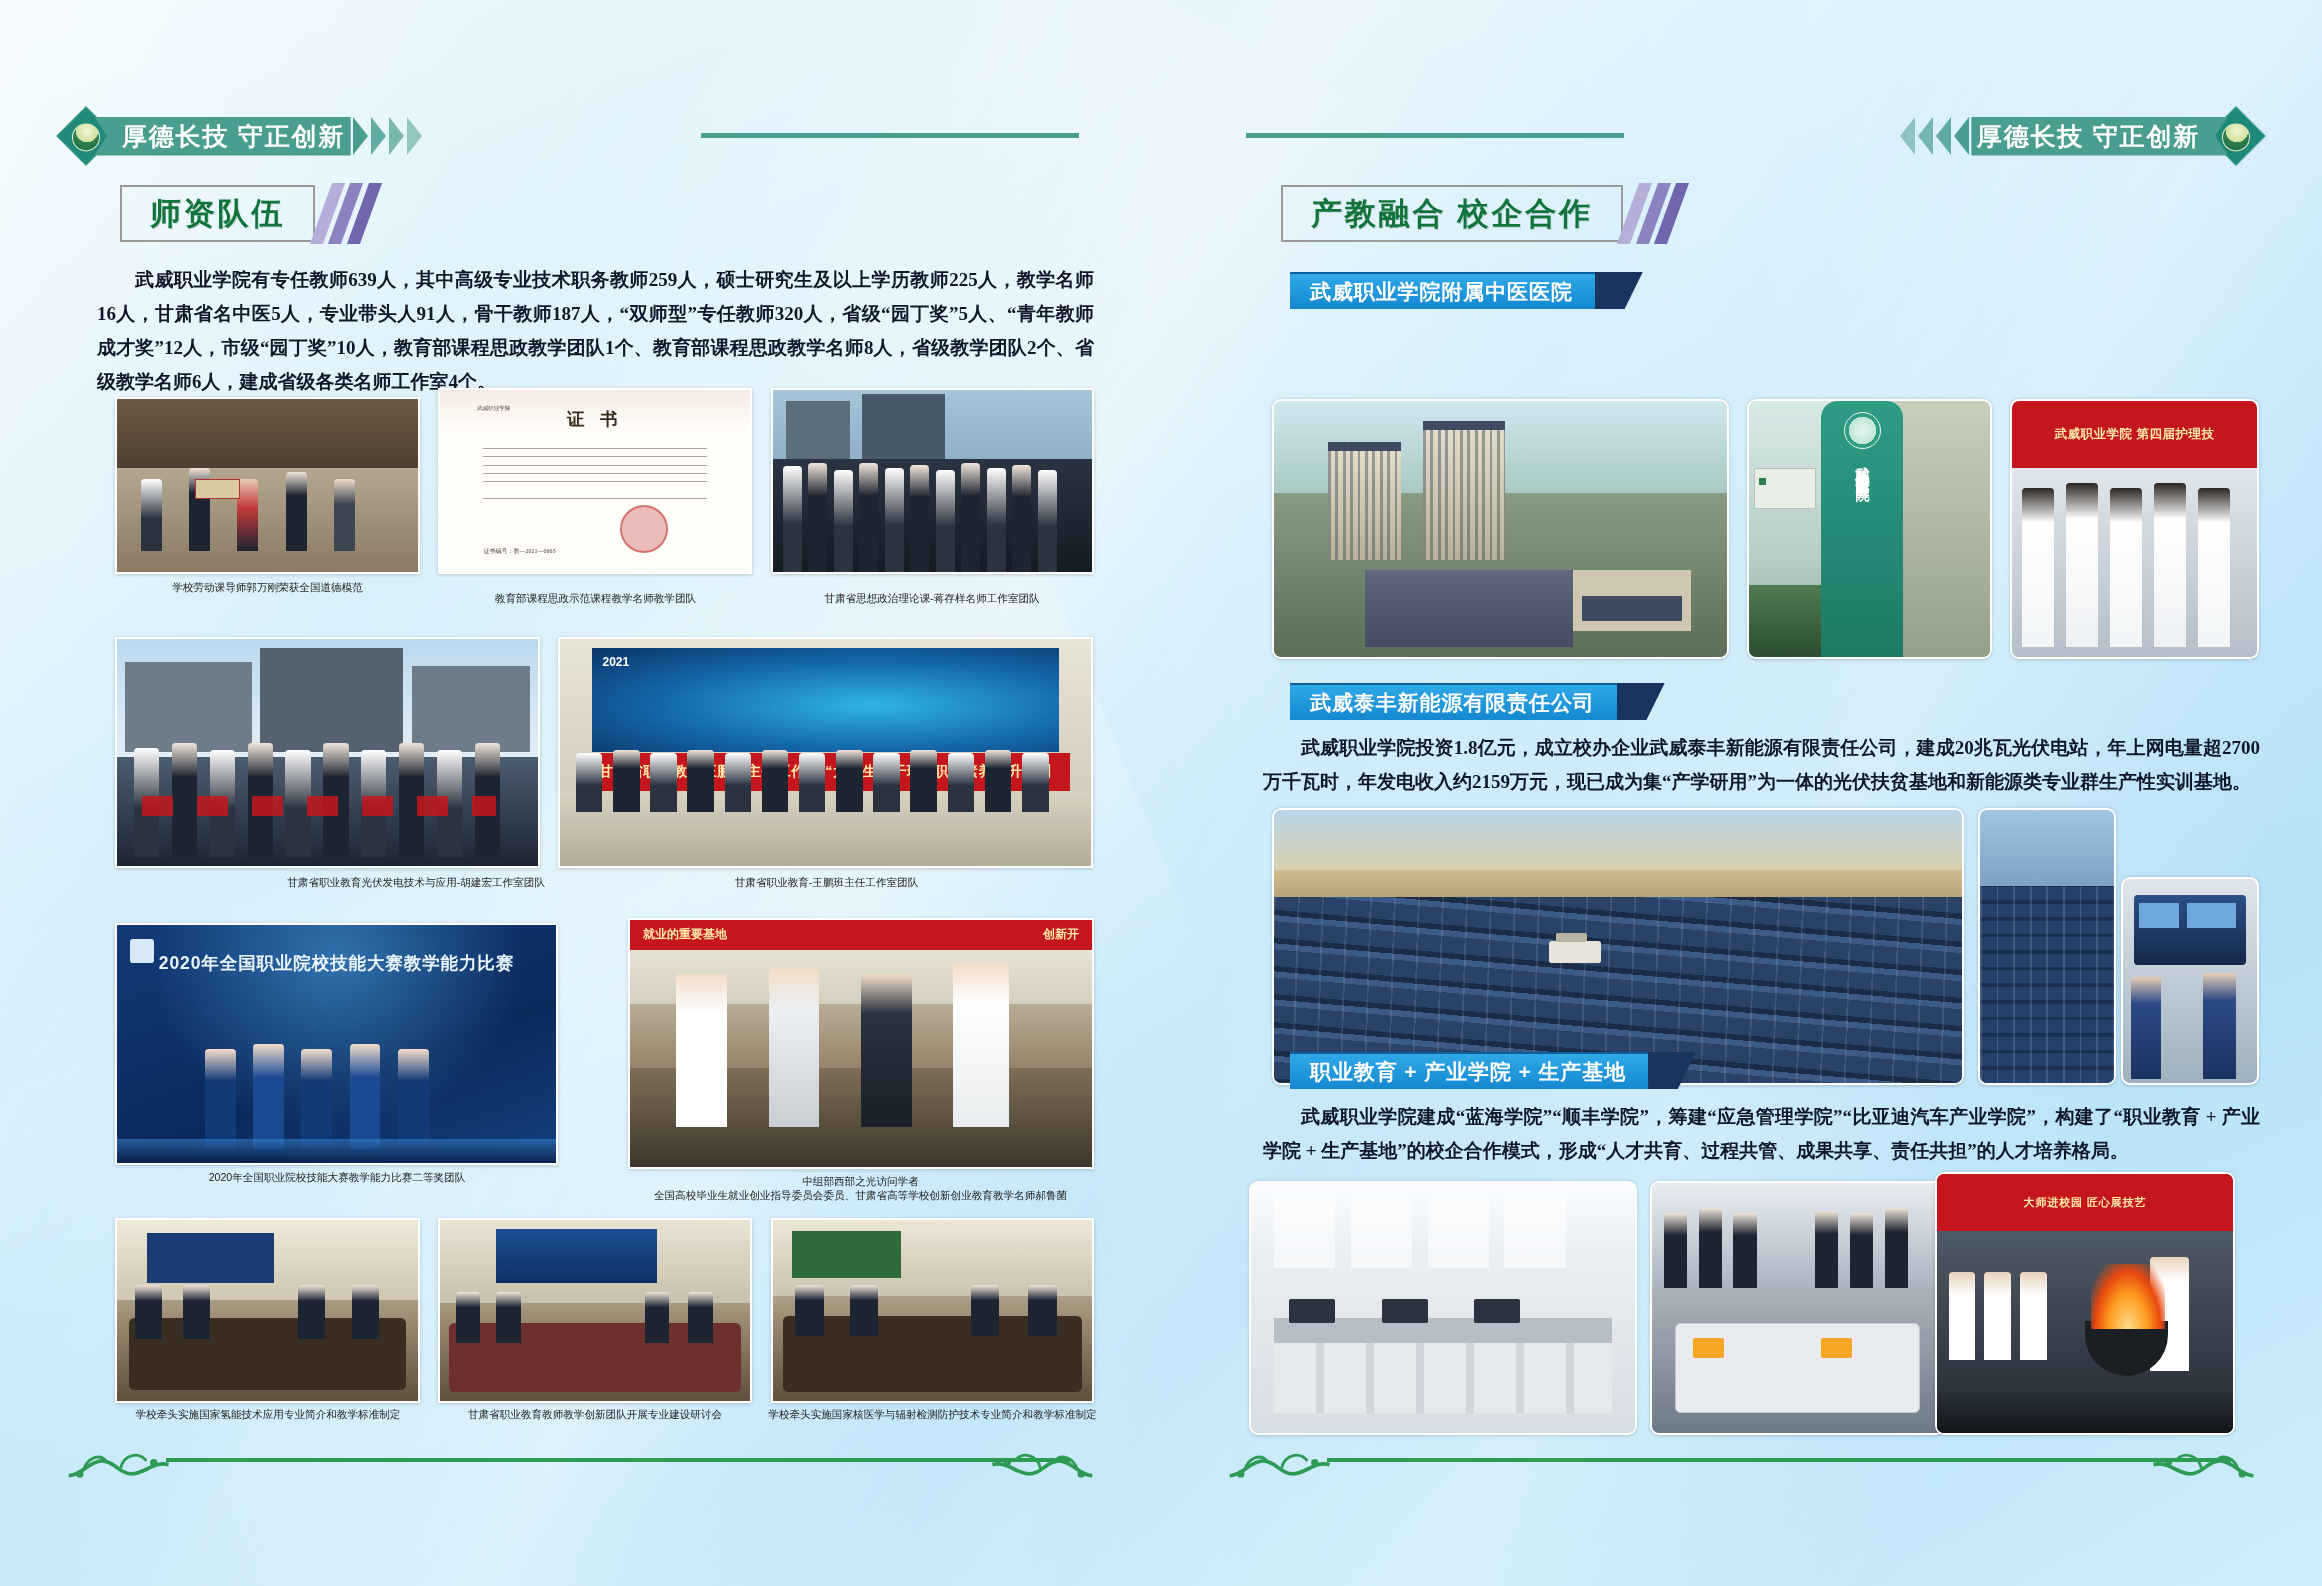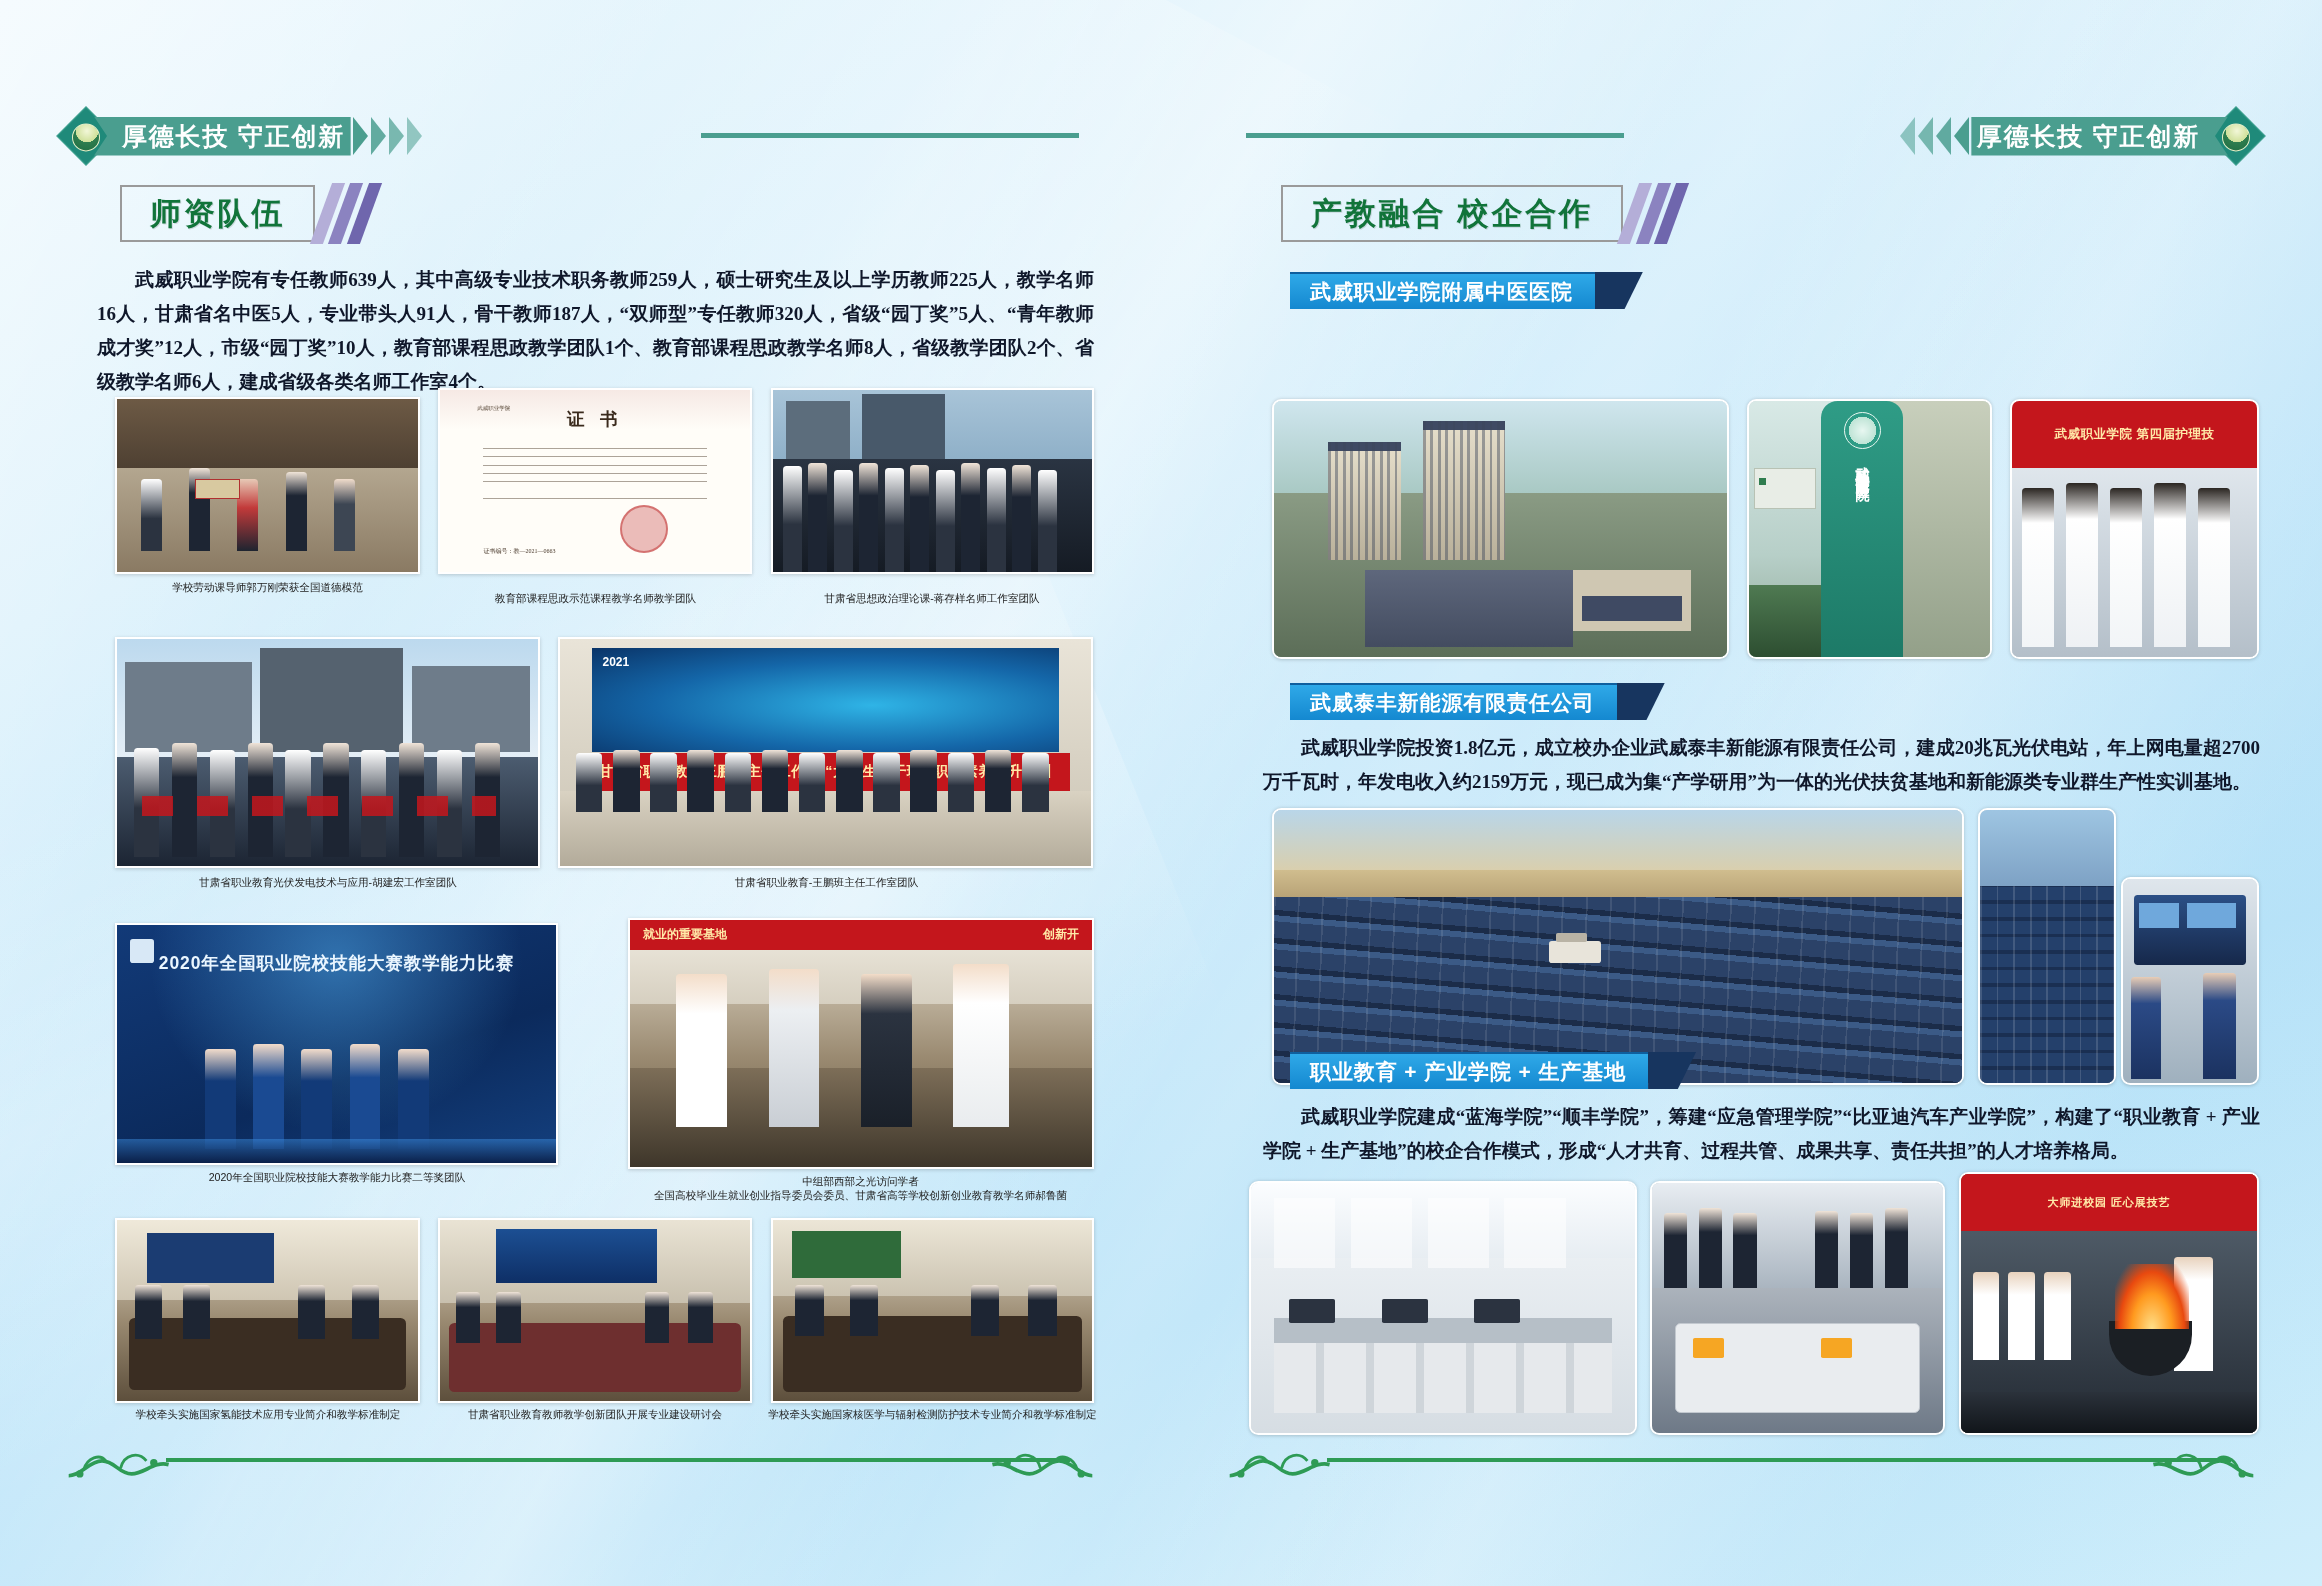--- a/index.html
+++ b/index.html
@@ -262,21 +262,21 @@
     <div class="rowfig" style="left:22%;bottom:4%;height:47%;width:6%"></div>
     <div class="rowfig figdk" style="left:31%;bottom:4%;height:50%;width:6%"></div>
     <div class="rowfig" style="left:40%;bottom:4%;height:47%;width:6%"></div>
     <div class="rowfig figdk" style="left:49%;bottom:4%;height:50%;width:6%"></div>
     <div class="rowfig" style="left:58%;bottom:4%;height:47%;width:6%"></div>
     <div class="rowfig figdk" style="left:67%;bottom:4%;height:50%;width:6%"></div>
     <div class="rowfig" style="left:76%;bottom:4%;height:47%;width:6%"></div>
     <div class="rowfig figdk" style="left:85%;bottom:4%;height:50%;width:6%"></div>
     <div style="position:absolute;left:6%;bottom:22%;width:84%;height:9%;background:repeating-linear-gradient(90deg,#c4161c 0 31px, transparent 31px 55px);opacity:.85"></div>
   </div>
-  <div class="caption" style="left:111px; top:875px; width:434px;">甘肃省职业教育光伏发电技术与应用-胡建宏工作室团队</div>
+  <div class="caption" style="left:111px; top:875px; width:434px;text-align:right;">甘肃省职业教育光伏发电技术与应用-胡建宏工作室团队</div>
 
   <div class="photo framed" style="left:558px; top:637px; width:535px; height:231px;">
     <div class="room" style="background:linear-gradient(180deg,#e9e4d8 0%,#c9c2b2 100%)"></div>
     <div style="position:absolute;left:6%;top:4%;width:88%;height:46%;background:linear-gradient(180deg,#1c5ea8,#0d3f7c)"></div>
     <div style="position:absolute;left:6%;top:4%;width:88%;height:46%;background:radial-gradient(ellipse at 60% 55%,#2fb4e6 0%,#1466a8 55%,#0a3468 100%)"></div>
     <div style="position:absolute;left:8%;top:7%;font-size:12px;color:#ffffff;font-weight:bold;font-family:'Liberation Sans',sans-serif;">2021</div>
     <div class="banner-red" style="left:4%;top:50%;width:92%;height:17%;display:flex;align-items:center;justify-content:center;">
       <span style="color:#ffe9a8;font-size:14.3px;font-weight:bold;letter-spacing:0.5px;font-family:'Liberation Sans',sans-serif;white-space:nowrap;">甘肃省职业教育王鹏班主任工作室 “大学生骨干班” 职业素养提升培训</span>
     </div>
     <div style="position:absolute;left:0;right:0;bottom:0;height:33%;background:linear-gradient(180deg,#d9d2c2,#b3ab9a)"></div>
@@ -518,21 +518,21 @@
     <div class="rowfig figdk" style="left:16%;top:10%;height:32%;width:8%"></div>
     <div class="rowfig figdk" style="left:28%;top:12%;height:30%;width:8%"></div>
     <div class="rowfig figdk" style="left:56%;top:11%;height:31%;width:8%"></div>
     <div class="rowfig figdk" style="left:68%;top:12%;height:30%;width:8%"></div>
     <div class="rowfig figdk" style="left:80%;top:10%;height:32%;width:8%"></div>
     <div class="tbl" style="left:8%;bottom:8%;right:8%;height:36%;background:#e9ecef;border:1.8px solid #c2c8cf"></div>
     <div style="position:absolute;left:14%;bottom:30%;width:31px;height:20px;background:#f6a623;border-radius:1.8px"></div>
     <div style="position:absolute;left:58%;bottom:30%;width:31px;height:20px;background:#f6a623;border-radius:1.8px"></div>
   </div>
 
-  <div class="photo rounded framed" style="left:798px; top:1172px; width:300px; height:263px;padding-left:24px;">
+  <div class="photo rounded framed" style="left:774px; top:1172px; width:300px; height:263px;padding-left:24px;">
     <div class="kitch"></div>
     <div style="position:absolute;left:0;right:0;top:0;height:22%;background:#c4161c;display:flex;align-items:center;justify-content:center;">
       <span style="color:#ffe9a8;font-size:11px;font-weight:bold;letter-spacing:0.9px;white-space:nowrap;font-family:'Liberation Sans',sans-serif;">大师进校园   匠心展技艺</span>
     </div>
     <div style="position:absolute;left:0;right:0;top:22%;bottom:0;background:linear-gradient(180deg,#4e5a66 0%,#232a33 100%)"></div>
     <div class="rowfig" style="left:4%;bottom:28%;height:34%;width:9%;background:linear-gradient(180deg,#e8d2bd 0%,#ffffff 26%)"></div>
     <div class="rowfig" style="left:16%;bottom:28%;height:34%;width:9%;background:linear-gradient(180deg,#e8d2bd 0%,#ffffff 26%)"></div>
     <div class="rowfig" style="left:28%;bottom:28%;height:34%;width:9%;background:linear-gradient(180deg,#e8d2bd 0%,#ffffff 26%)"></div>
     <div class="rowfig" style="left:72%;bottom:24%;height:44%;width:13%;background:linear-gradient(180deg,#e8d2bd 0%,#ffffff 20%)"></div>
     <div style="position:absolute;left:50%;bottom:22%;width:83px;height:55px;border-radius:0 0 42px 42px;background:#1b1f24"></div>

